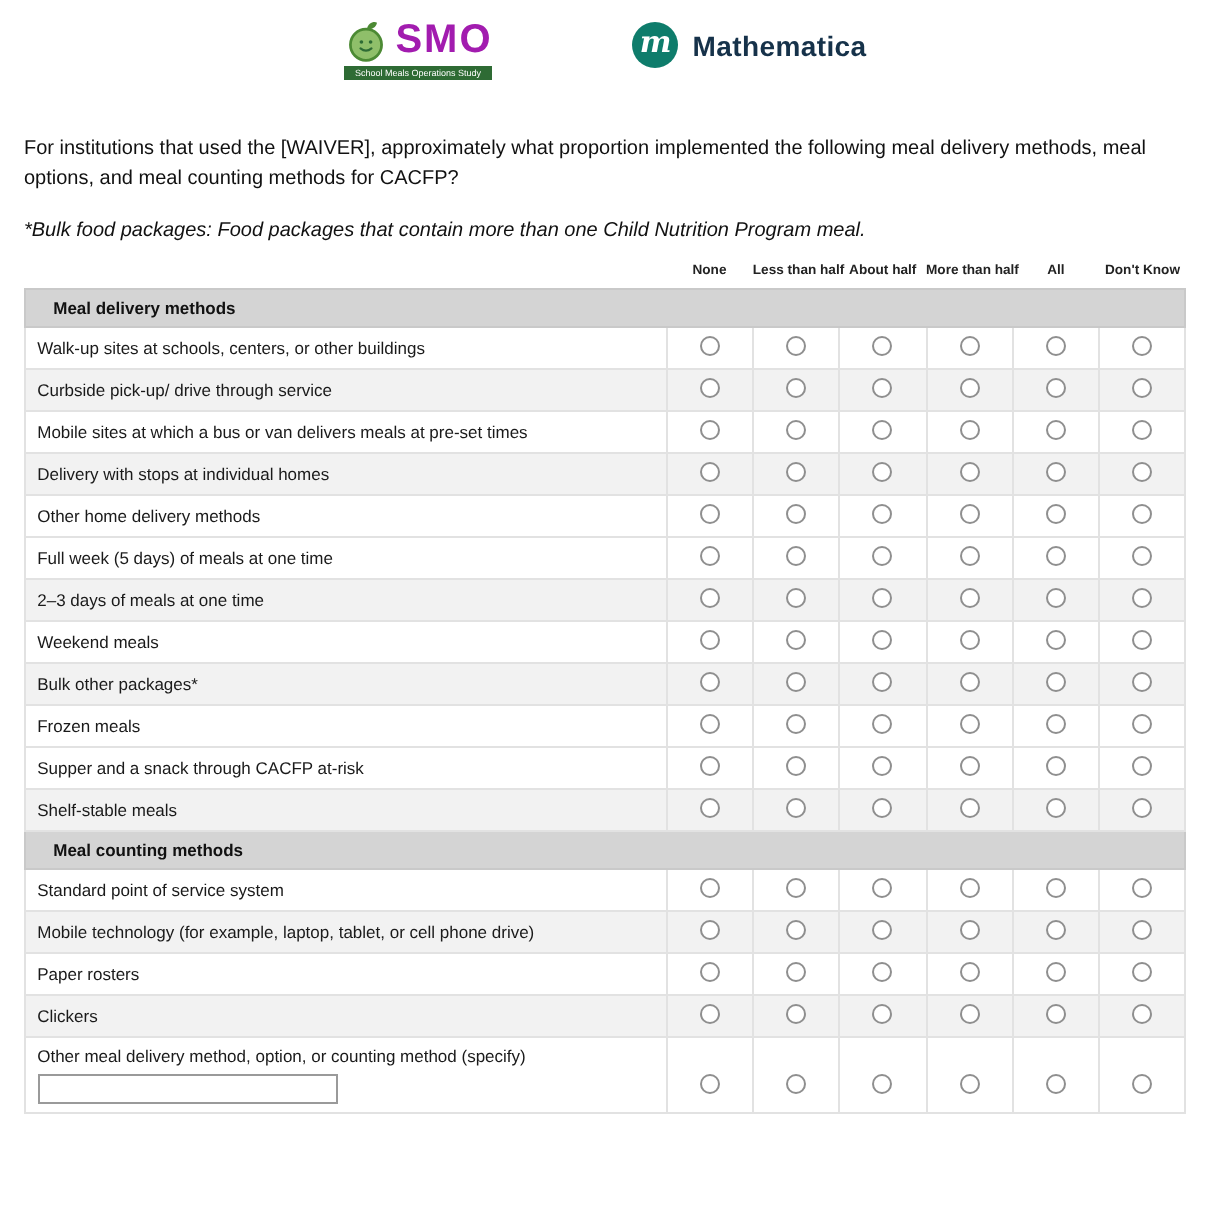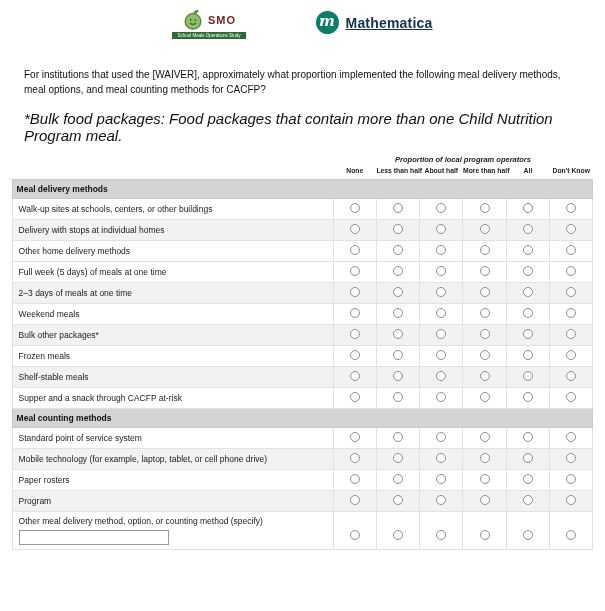--- a/index.html
+++ b/index.html
@@ -8,45 +8,45 @@
     width:605px; height:611px;
     font-family:"Liberation Sans", sans-serif;
     color:#1a1a1a; position:relative; overflow:hidden;
   }
 
   
   .logos { display:flex; justify-content:center; align-items:flex-start; gap:70px; padding-top:9px; height:46px; }
   .smo-logo { display:flex; flex-direction:column; align-items:center; }
   .smo-top { display:flex; align-items:center; gap:4px; }
   .smo-icon svg { display:block; }
-  .smo-title { font-size:11px; font-weight:bold; color:#7f1d1d; letter-spacing:1px; }
+  .smo-title { font-size:20px; font-weight:bold; color:#a21caf; letter-spacing:1px; }
   .smo-sub { background:#2e6b34; color:#ffffff; font-size:4.5px; line-height:7px; padding:0 5px; margin-top:1px; white-space:nowrap; }
   .math-logo { display:flex; align-items:center; gap:7px; margin-top:2px; }
   .math-icon { width:23px; height:23px; border-radius:50%; background:#0e7c6b; color:#ffffff;
     display:flex; align-items:center; justify-content:center;
     font-family:"DejaVu Serif", serif; font-style:italic; font-weight:bold; font-size:15px; line-height:1; padding-bottom:2px; }
-  .math-title { font-size:14px; font-weight:bold; color:#16324a; letter-spacing:0.2px;text-decoration:underline; }
+  .math-title { font-size:14px; font-weight:bold; color:#16324a; letter-spacing:0.2px; }
 
   
-  .content { padding:0 24px; }
+  .content { padding:0 12px; }
   .question { margin-top:22px; font-size:10px; line-height:1.45; color:#111; }
-  .note { margin-top:13px; font-size:15px; font-style:italic; color:#111; }
+  .note { margin-top:13px; font-size:10px; font-style:italic; color:#111; }
   .instruction { margin-top:16px; font-size:8px; font-style:italic; color:#222; }
 
   
   table.survey { border-collapse:collapse; width:581px; margin:9px auto 0; table-layout:fixed; }
   col.label-col { width:321px; }
   col.radio-col { width:43.3px; }
   td { font-size:8.5px; vertical-align:middle; }
   thead td { border:none; }
   .group-header-cell { font-size:7.5px; font-style:italic; font-weight:bold; text-align:center; padding:2px 0 1px; color:#222; }
   .col-header-cell { font-size:6.8px; font-weight:bold; text-align:center; white-space:nowrap; padding:2px 0 5px; color:#222; }
   tr.section-row td {
     background:#d4d4d4; font-weight:bold; font-size:8.5px; color:#111;
-    padding:4px 4px; border:1px solid #c9c9c9;
+    padding:4px 14px; border:1px solid #c9c9c9;
   }
   tr.data-row td { border:1px solid #e2e2e2; padding:4px 6px; background:#ffffff; }
   tr.data-row.alt td { background:#f2f2f2; }
   td.radio-cell { text-align:center; padding:4px 0; }
   .radio { display:inline-block; width:10px; height:10px; border:1px solid #8f8f8f; border-radius:50%; background:#ffffff; cursor:pointer; }
   tr.other-row td { vertical-align:top; }
   .other-input { display:block; margin-top:4px; width:150px; height:15px; border:1px solid #9a9a9a; background:#fff; font-size:8.5px; padding:0 3px; }
   tr.other-row td.radio-cell { vertical-align:middle; padding-top:14px; }
 </style>
 </head>
@@ -85,24 +85,20 @@
     <col class="radio-col">
       <col class="radio-col">
       <col class="radio-col">
     <col class="radio-col">
       <col class="radio-col">
       <col class="radio-col">
   </colgroup>
   <thead>
     <tr>
       <td></td>
-      <td class="group-header-cell" colspan="6">Proportion of local program operators</td>
-    </tr>
-    <tr>
-      <td></td>
 
     <td class="col-header-cell">None</td>
         <td class="col-header-cell">Less than half</td>
         <td class="col-header-cell">About half</td>
         <td class="col-header-cell">More than half</td>
         <td class="col-header-cell">All</td>
         <td class="col-header-cell">Don't Know</td>
       </tr>
   </thead>
   <tbody>
@@ -113,20 +109,38 @@
       <tr class="data-row">
         <td>Walk-up sites at schools, centers, or other buildings</td>
         <td class="radio-cell"><span class="radio"></span></td>
         <td class="radio-cell"><span class="radio"></span></td>
         <td class="radio-cell"><span class="radio"></span></td>
         <td class="radio-cell"><span class="radio"></span></td>
         <td class="radio-cell"><span class="radio"></span></td>
         <td class="radio-cell"><span class="radio"></span></td>
       </tr>
       <tr class="data-row alt">
+        <td>Curbside pick-up/ drive through service</td>
+        <td class="radio-cell"><span class="radio"></span></td>
+        <td class="radio-cell"><span class="radio"></span></td>
+        <td class="radio-cell"><span class="radio"></span></td>
+        <td class="radio-cell"><span class="radio"></span></td>
+        <td class="radio-cell"><span class="radio"></span></td>
+        <td class="radio-cell"><span class="radio"></span></td>
+      </tr>
+      <tr class="data-row">
+        <td>Mobile sites at which a bus or van delivers meals at pre-set times</td>
+        <td class="radio-cell"><span class="radio"></span></td>
+        <td class="radio-cell"><span class="radio"></span></td>
+        <td class="radio-cell"><span class="radio"></span></td>
+        <td class="radio-cell"><span class="radio"></span></td>
+        <td class="radio-cell"><span class="radio"></span></td>
+        <td class="radio-cell"><span class="radio"></span></td>
+      </tr>
+      <tr class="data-row alt">
         <td>Delivery with stops at individual homes</td>
         <td class="radio-cell"><span class="radio"></span></td>
         <td class="radio-cell"><span class="radio"></span></td>
         <td class="radio-cell"><span class="radio"></span></td>
         <td class="radio-cell"><span class="radio"></span></td>
         <td class="radio-cell"><span class="radio"></span></td>
         <td class="radio-cell"><span class="radio"></span></td>
       </tr>
       <tr class="data-row">
         <td>Other home delivery methods</td>
@@ -175,31 +189,31 @@
       </tr>
       <tr class="data-row">
         <td>Frozen meals</td>
         <td class="radio-cell"><span class="radio"></span></td>
         <td class="radio-cell"><span class="radio"></span></td>
         <td class="radio-cell"><span class="radio"></span></td>
         <td class="radio-cell"><span class="radio"></span></td>
         <td class="radio-cell"><span class="radio"></span></td>
         <td class="radio-cell"><span class="radio"></span></td>
       </tr>
+      <tr class="data-row">
+        <td>Supper and a snack through CACFP at-risk</td>
+        <td class="radio-cell"><span class="radio"></span></td>
+        <td class="radio-cell"><span class="radio"></span></td>
+        <td class="radio-cell"><span class="radio"></span></td>
+        <td class="radio-cell"><span class="radio"></span></td>
+        <td class="radio-cell"><span class="radio"></span></td>
+        <td class="radio-cell"><span class="radio"></span></td>
+      </tr>
       <tr class="data-row alt">
         <td>Shelf-stable meals</td>
-        <td class="radio-cell"><span class="radio"></span></td>
-        <td class="radio-cell"><span class="radio"></span></td>
-        <td class="radio-cell"><span class="radio"></span></td>
-        <td class="radio-cell"><span class="radio"></span></td>
-        <td class="radio-cell"><span class="radio"></span></td>
-        <td class="radio-cell"><span class="radio"></span></td>
-      </tr>
-      <tr class="data-row">
-        <td>Supper and a snack through CACFP at-risk</td>
         <td class="radio-cell"><span class="radio"></span></td>
         <td class="radio-cell"><span class="radio"></span></td>
         <td class="radio-cell"><span class="radio"></span></td>
         <td class="radio-cell"><span class="radio"></span></td>
         <td class="radio-cell"><span class="radio"></span></td>
         <td class="radio-cell"><span class="radio"></span></td>
       </tr>
       <tr class="section-row">
         <td colspan="7">Meal counting methods</td>
       </tr>
@@ -224,21 +238,21 @@
       <tr class="data-row">
         <td>Paper rosters</td>
         <td class="radio-cell"><span class="radio"></span></td>
         <td class="radio-cell"><span class="radio"></span></td>
         <td class="radio-cell"><span class="radio"></span></td>
         <td class="radio-cell"><span class="radio"></span></td>
         <td class="radio-cell"><span class="radio"></span></td>
         <td class="radio-cell"><span class="radio"></span></td>
       </tr>
       <tr class="data-row alt">
-        <td>Program</td>
+        <td>Clickers</td>
         <td class="radio-cell"><span class="radio"></span></td>
         <td class="radio-cell"><span class="radio"></span></td>
         <td class="radio-cell"><span class="radio"></span></td>
         <td class="radio-cell"><span class="radio"></span></td>
         <td class="radio-cell"><span class="radio"></span></td>
         <td class="radio-cell"><span class="radio"></span></td>
       </tr>
       <tr class="data-row other-row">
         <td><span>Other meal delivery method, option, or counting method (specify)</span><input type="text" class="other-input" style=""></td>
         <td class="radio-cell"><span class="radio"></span></td>

